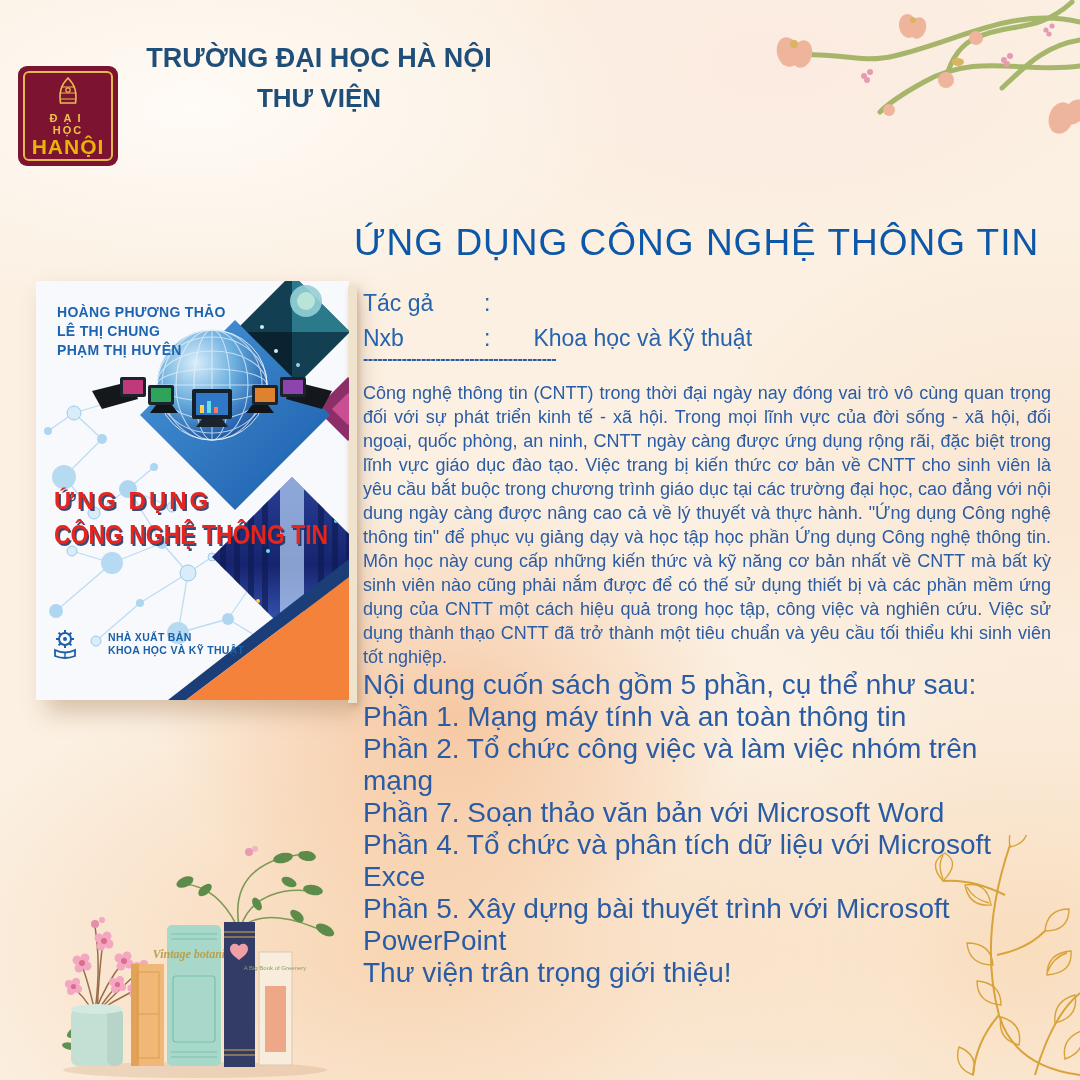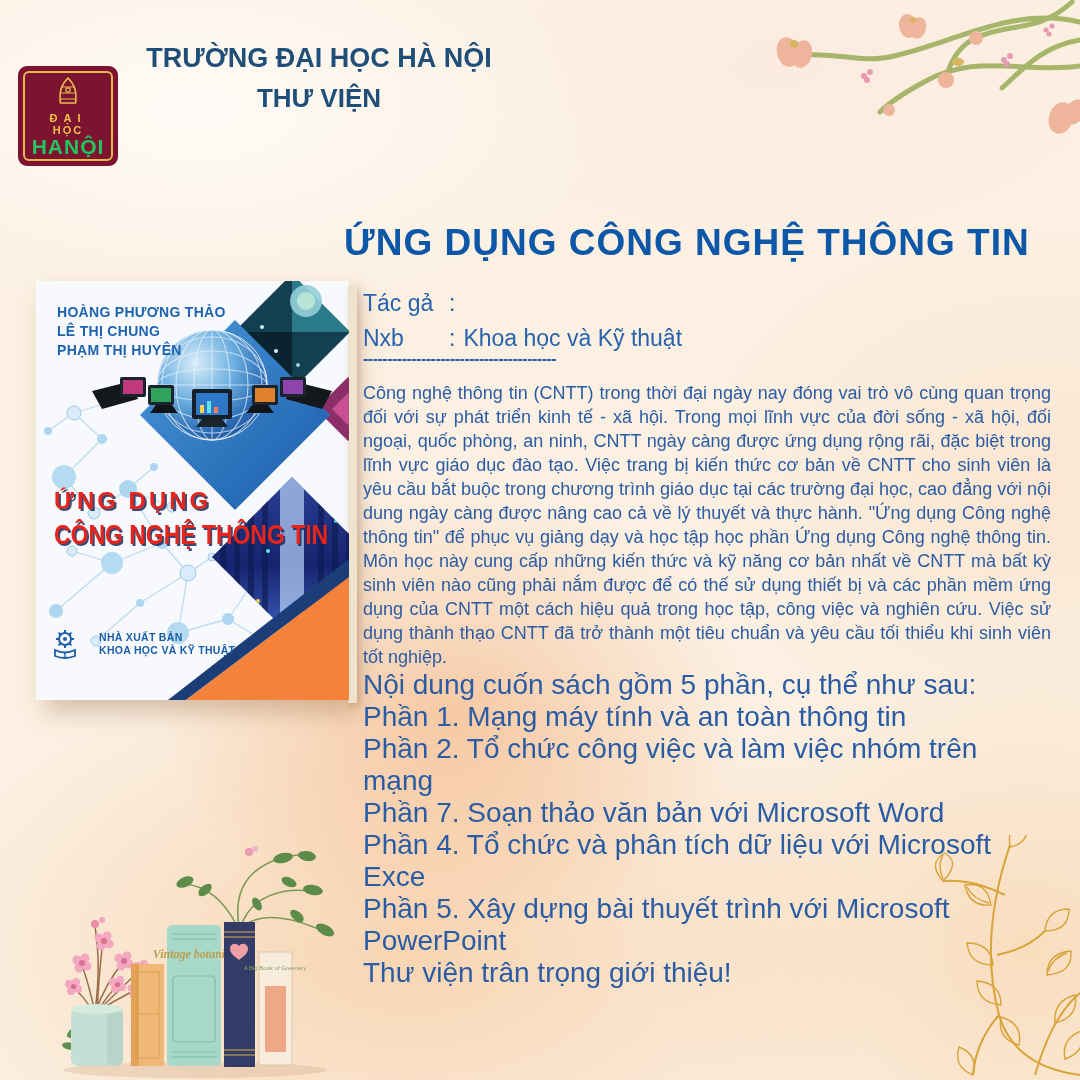--- a/index.html
+++ b/index.html
@@ -16,29 +16,29 @@
       radial-gradient(ellipse 500px 380px at 96% 45%, rgba(250,218,188,.45), rgba(250,218,188,0) 70%),
       #fbf0e2;
   }
   
   .logo{ position:absolute; left:18px; top:22px; width:100px; height:100px;
     background:#7c1431; border-radius:9px; display:flex; align-items:center; justify-content:center;margin-top:44px; }
   .logo-frame{ width:90px; height:90px; border:2px solid #e6b84c; border-radius:6px;
     display:flex; flex-direction:column; align-items:center; justify-content:flex-start; padding-top:4px; }
   .logo-l1{ color:#f0c14b; font-size:11px; font-weight:bold; letter-spacing:6px; margin-top:1px; }
   .logo-l2{ color:#f0c14b; font-size:11px; font-weight:bold; letter-spacing:2px; }
-  .logo-l3{ color:#22c55e; font-size:21px; font-weight:bold; letter-spacing:1px; margin-top:-1px; }
+  .logo-l3{ color:#eab308; font-size:21px; font-weight:bold; letter-spacing:1px; margin-top:-1px; }
   .org{ position:absolute; left:134px; top:38px; width:370px; text-align:center; color:#1f4e79; font-weight:bold; }
   .org-l1{ font-size:27px; line-height:40px; }
   .org-l2{ font-size:26px; line-height:40px; }
   
-  .main-title{ position:absolute; left:344px; top:222px; width:692px; font-size:37px;
-    font-weight:bold; color:#0d57a8; letter-spacing:1px; white-space:nowrap; }
+  .main-title{ position:absolute; left:354px; top:222px; width:692px; font-size:37px;
+    font-weight:normal; color:#0d57a8; letter-spacing:1px; white-space:nowrap; }
   .meta{ position:absolute; left:363px; top:286px; width:690px; color:#2763ae; font-size:23px; }
-  .meta-row{ display:flex; line-height:35px; }
+  .meta-row{ display:flex; line-height:35px;gap:35px; }
   .meta-label{ width:86px; flex:0 0 auto; }
   .meta-colon{ flex:0 0 auto; margin-right:8px; }
   .divider{ position:absolute; left:363px; top:350px; color:#2a5ca5; font-weight:bold;
     font-size:16px; letter-spacing:-0.5px; }
   .text-col{ position:absolute; left:363px; top:381px; width:688px; color:#2a5ca5; }
   .desc{ font-size:18px; line-height:24px; text-align:justify; }
   .list-line{ font-size:28px; line-height:32px; }
   
   .cover{ position:absolute; left:36px; top:281px; width:313px; height:419px; background:#f7f9fd;
     box-shadow:10px 12px 22px rgba(150,100,60,.35); }
@@ -46,21 +46,21 @@
     box-shadow:2px 3px 6px rgba(150,100,60,.3); }
   .cover svg.art{ position:absolute; left:0; top:0; }
   .cover-authors{ position:absolute; left:21px; top:22px; color:#1e63b0; font-weight:bold;
     font-size:14px; line-height:19px; letter-spacing:.3px; }
   .cover-title{ position:absolute; left:18px; top:206px; }
   .ct1{ font-size:24px; font-weight:900; letter-spacing:3px; color:#e8251d;
     text-shadow:2px 2px 0 rgba(24,44,94,.85); }
   .ct2{ font-size:27px; font-weight:900; color:#e8251d; white-space:nowrap;
     transform:scaleX(.85); transform-origin:left; margin-top:5px;
     text-shadow:2px 2px 0 rgba(24,44,94,.85); }
-  .cover-pub{ position:absolute; left:16px; top:348px; display:flex; align-items:center; gap:15px; }
+  .cover-pub{ position:absolute; left:16px; top:348px; display:flex; align-items:center; gap:24px; }
   .pub-text{ color:#1a5fa7; font-weight:bold; font-size:10.5px; line-height:13px; letter-spacing:.3px; }
   
   .vine{ position:absolute; left:772px; top:0; }
   .shelf{ position:absolute; left:45px; top:846px; }
   .gold-leaves{ position:absolute; left:915px; top:835px; }
 </style>
 </head>
 <body>
 
 <div id="poster">

